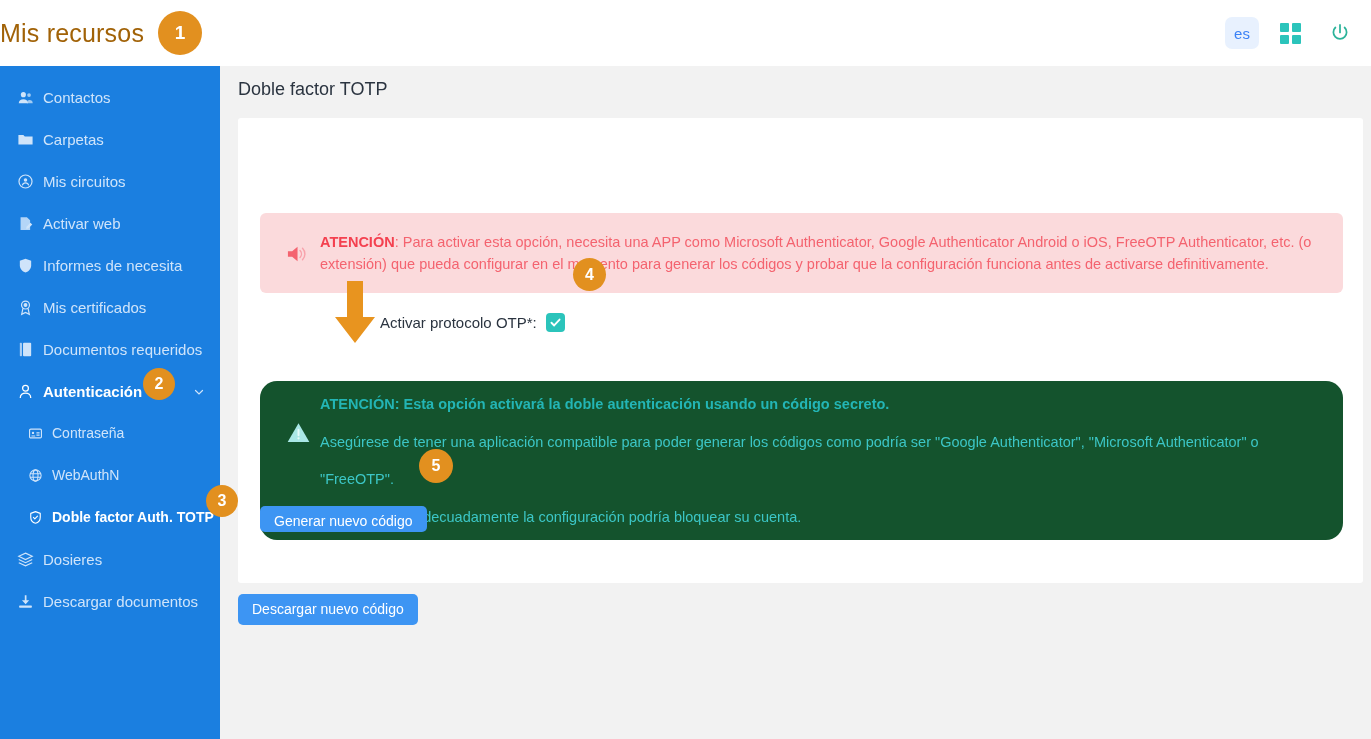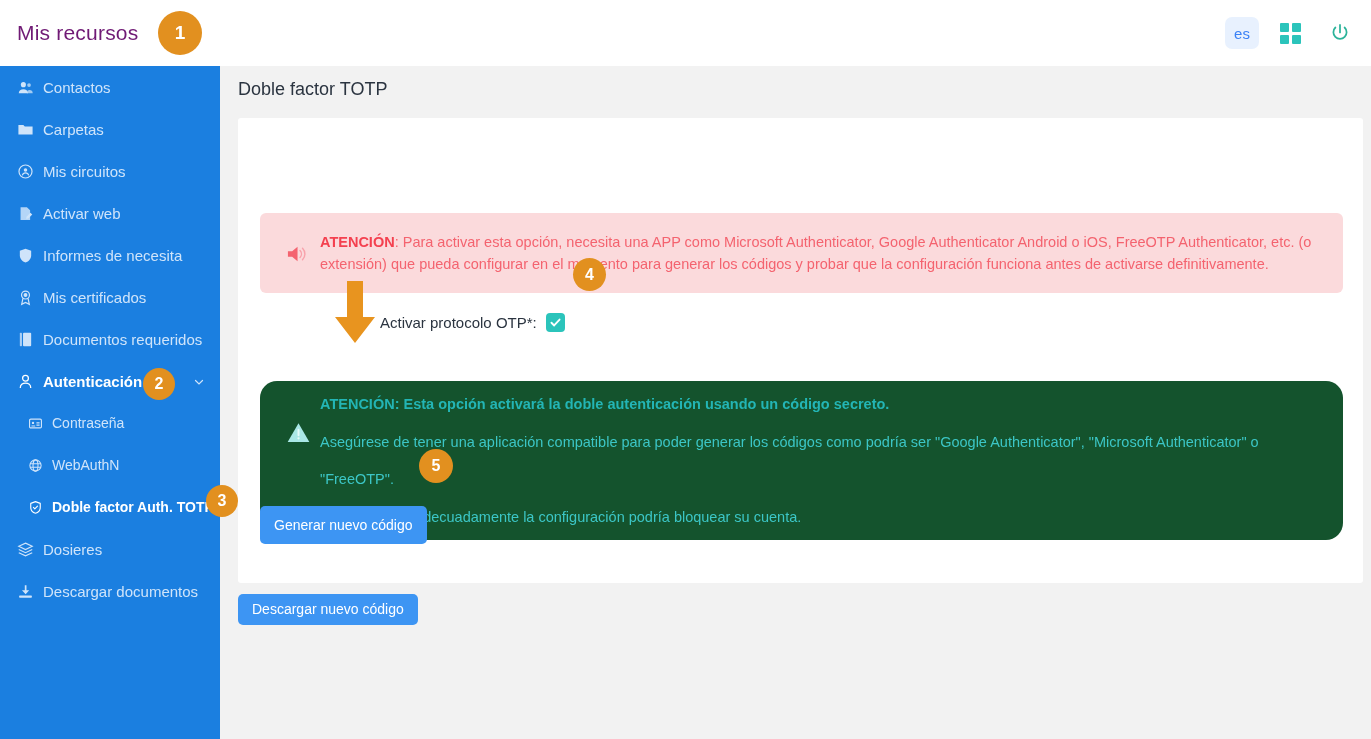--- a/index.html
+++ b/index.html
@@ -10,40 +10,40 @@
     overflow: hidden;
   }
   #app { position: relative; width: 1371px; height: 739px; }
 
   
   .header {
     position: absolute; left: 0; top: 0; width: 1371px; height: 66px;
     background: #ffffff; display: flex; align-items: center;
   }
   .header-title {
-    margin-left: 17px; font-size: 21px; color: #701a75; letter-spacing: .2px;
+    margin-left: 0; font-size: 25px; color: #a16207; letter-spacing: .2px;
   }
   .header-right {
     position: absolute; right: 12px; top: 0; height: 66px;
     display: flex; align-items: center; gap: 12px;
   }
   .lang-badge {
     width: 34px; height: 32px; border-radius: 7px; background: #e8f1fe;
     color: #3b82f6; font-size: 15px; display: flex; align-items: center;
     justify-content: center; cursor: pointer;
   }
   .grid-icon { width: 38px; height: 38px; display: flex; align-items: center; justify-content: center; cursor: pointer; }
   .grid-icon .g { display: grid; grid-template-columns: 9px 9px; grid-template-rows: 9px 9px; gap: 3px; }
   .grid-icon .g i { background: #2bc4bb; display: block; border-radius: 1px; }
   .power-icon { width: 38px; height: 38px; display: flex; align-items: center; justify-content: center; cursor: pointer; }
 
   
   .sidebar {
     position: absolute; left: 0; top: 66px; width: 220px; height: 673px;
-    background: #1b7fe0; 
+    background: #1b7fe0; padding-top: 10px;
   }
   .nav-item {
     display: flex; align-items: center; height: 42px; padding-left: 17px;
     color: #cfe4fa; font-size: 15px; cursor: pointer; position: relative;
   }
   .nav-item .nav-ico {
     width: 26px; display: flex; align-items: center; justify-content: flex-start;
     color: #cfe4fa; flex: 0 0 26px;
   }
   .nav-item .nav-label { white-space: nowrap; }
@@ -87,21 +87,21 @@
   .chk-label { margin-left: 142px; font-size: 15px; color: #2b3440; }
   .chk-box {
     margin-left: 9px; width: 19px; height: 19px; border-radius: 4px;
     background: #2bc4bb; display: flex; align-items: center; justify-content: center; cursor: pointer;
   }
 
   
   .btn {
     background: #3d95f3; color: #fff; border: none; border-radius: 5px;
     font-family: "Liberation Sans", sans-serif; font-size: 14px; cursor: pointer;
-    padding: 0 14px; height: 38px; line-height: 30px;
+    padding: 0 14px; height: 26px; line-height: 30px;
   }
   .btn-generar { position: absolute; left: 22px; top: 388px; }
   .btn-establecer { position: absolute; left: 18px; top: 528px; height: 31px; line-height: 31px; }
 
   
   .badge {
     position: absolute; border-radius: 50%; background: #e2901f; color: #fff;
     display: flex; align-items: center; justify-content: center;
     font-size: 17px; font-weight: bold; z-index: 30;
   }

